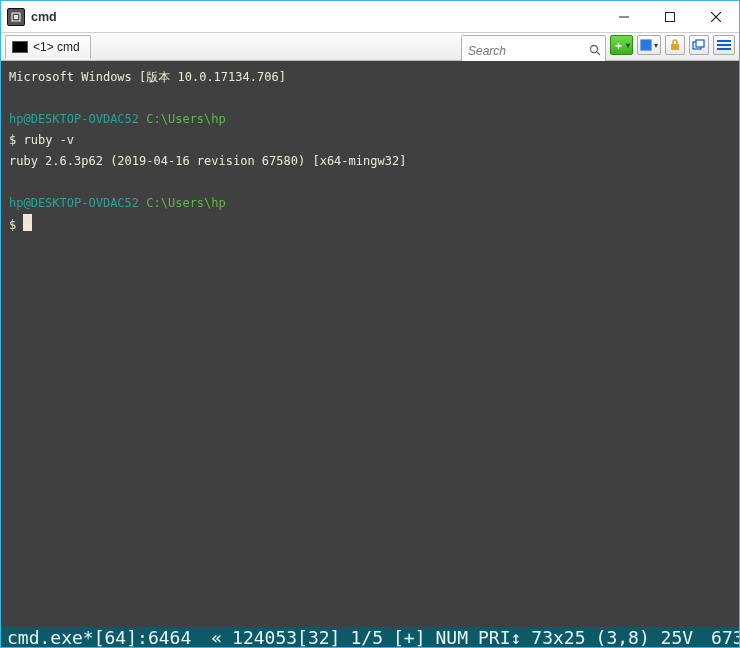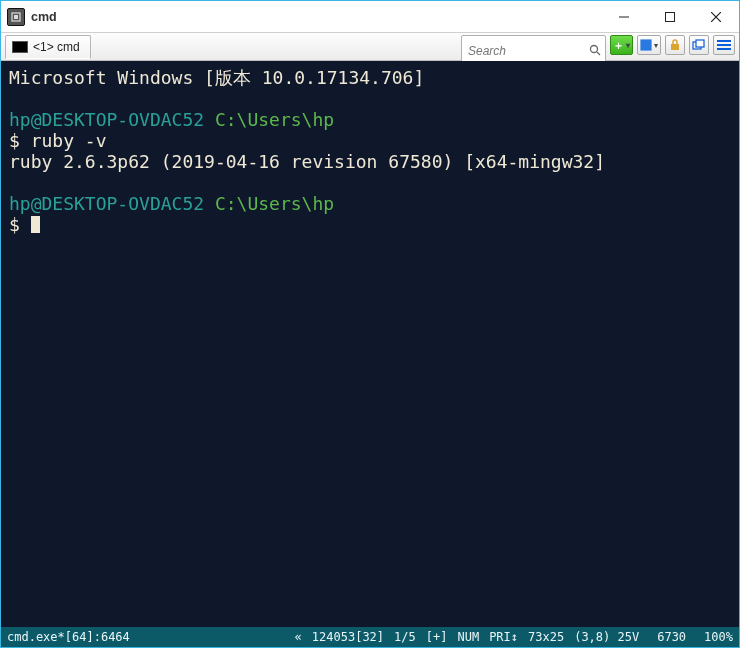--- a/index.html
+++ b/index.html
@@ -87,25 +87,25 @@
   .tbtn.green { background:linear-gradient(#6edc4b,#3cb01d); color:#fff; font-weight:bold; border-color:#2d8a12;}
   .tbtn .drop { font-size:8px; color:#444; margin-left:2px; }
   .tbtn.lock { color:#c59a2a; }
   .tbtn.blue svg rect{ fill:#2a79e0;}
   .tbtn.stack { color:#0a5cd8;}
   .tbtn.lines { flex-direction:column; gap:2px; padding:3px;}
   .tbtn.lines span{display:block;height:2px;width:14px;background:#0a5cd8;}
 
   
   .terminal {
-    background:#0f172a;
+    background:#404040;
     width:100%;
     height: calc(100% - 32px - 28px - 20px);
     font-family: Consolas, "DejaVu Sans Mono", monospace;
-    font-size: 18px;
+    font-size: 12px;
     line-height: 21px;
     color:#e6e1cf;
     padding: 6px 8px;
     white-space: pre;
     overflow:hidden;
     position:relative;
   }
   .white { color:#eee8d5; }
   .cyan  { color:#2aa198; }
   .green { color:#5cb84c; }
@@ -113,21 +113,21 @@
     display:inline-block; width:9px; height:17px;
     background:#eee8d5; vertical-align:-2px;
   }
 
   
   .statusbar {
     height:20px;
     background:#0c5a68;
     color:#e9f4f8;
     font-family: Consolas, monospace;
-    font-size:12px;
+    font-size:18px;
     display:flex; align-items:center;
     padding:0 6px;
     gap:10px;
   }
   .statusbar .seg { white-space:nowrap; }
   .statusbar .spacer { flex:1; }
   .rtl{ margin-left:auto; display:flex; gap:18px;}
 </style>
 </head>
 <body>

